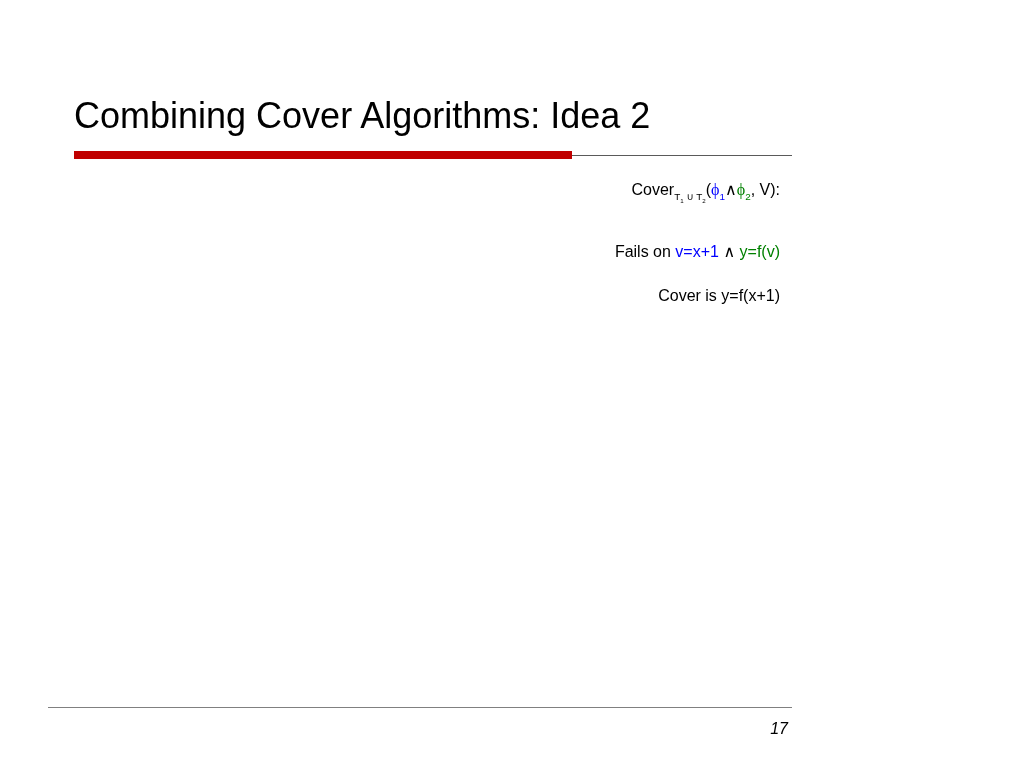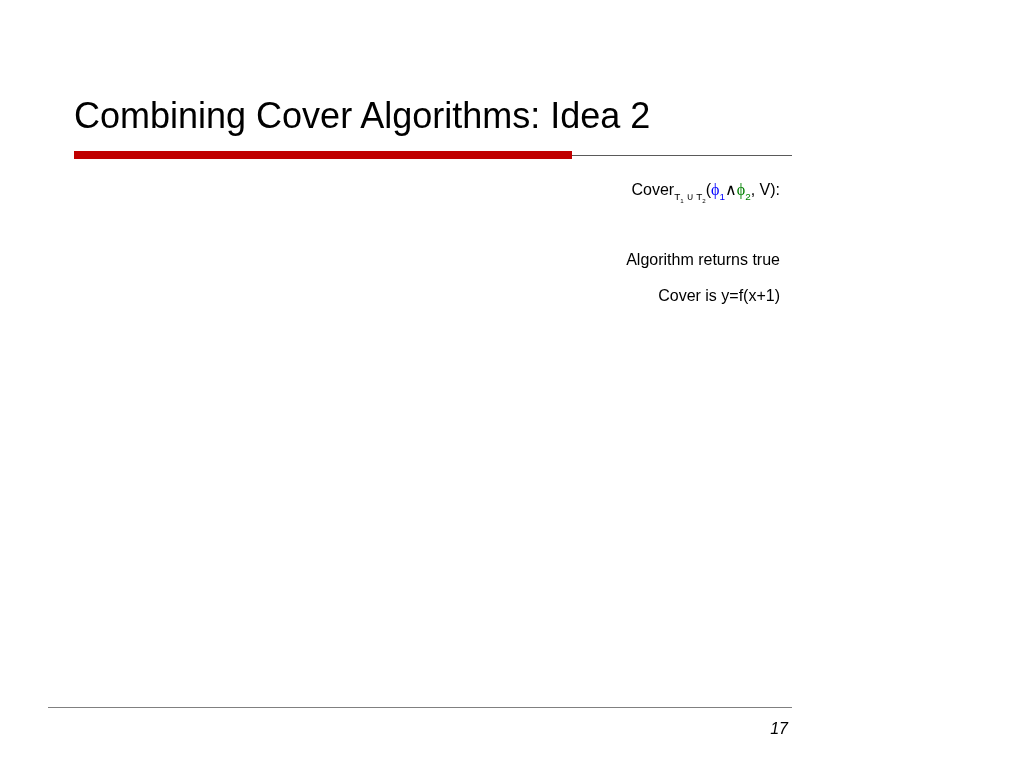--- a/index.html
+++ b/index.html
@@ -99,24 +99,26 @@
   <div class="body">
 
     <p>
       <span>Cover</span><span class="sub"><span>T</span><span class="sub">1</span><span> ∪ </span><span>T</span><span class="sub">2</span></span><span>(</span><span class="phi blue">ϕ</span><span class="sub blue">1</span><span>∧</span><span class="phi green">ϕ</span><span class="sub green">2</span><span>, V):</span>
     </p>
 
 
 
     <div class="spacer"></div>
 
+    <p>
+      <span>Fails on </span><span class="blue">v=x+1</span><span> ∧ </span><span class="green">y=f(v)</span>
+    </p>
 
     <div class="spacer-sm"></div>
 
-    <p>Algorithm returns true</p>
 
     <div class="spacer-sm"></div>
 
     <p>Cover is y=f(x+1)</p>
 
     <div class="spacer"></div>
 
 
   </div>
 

